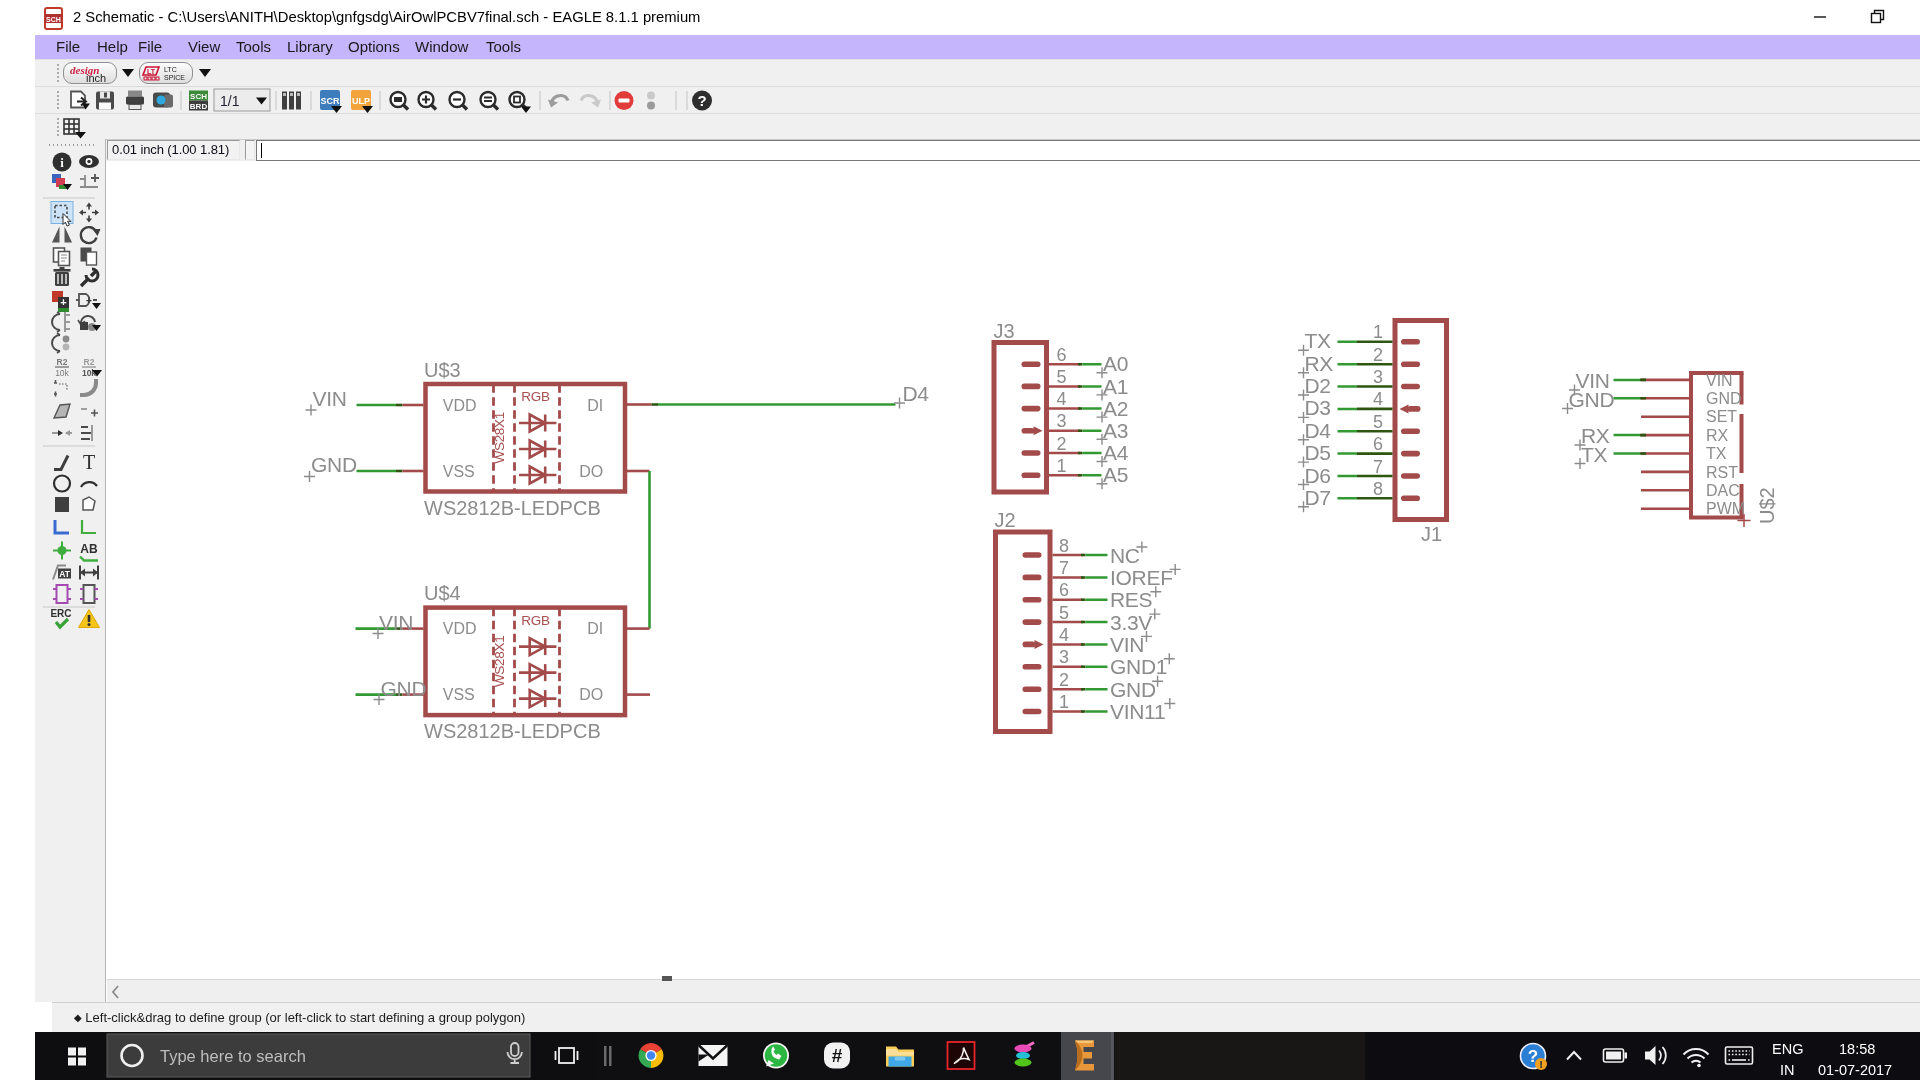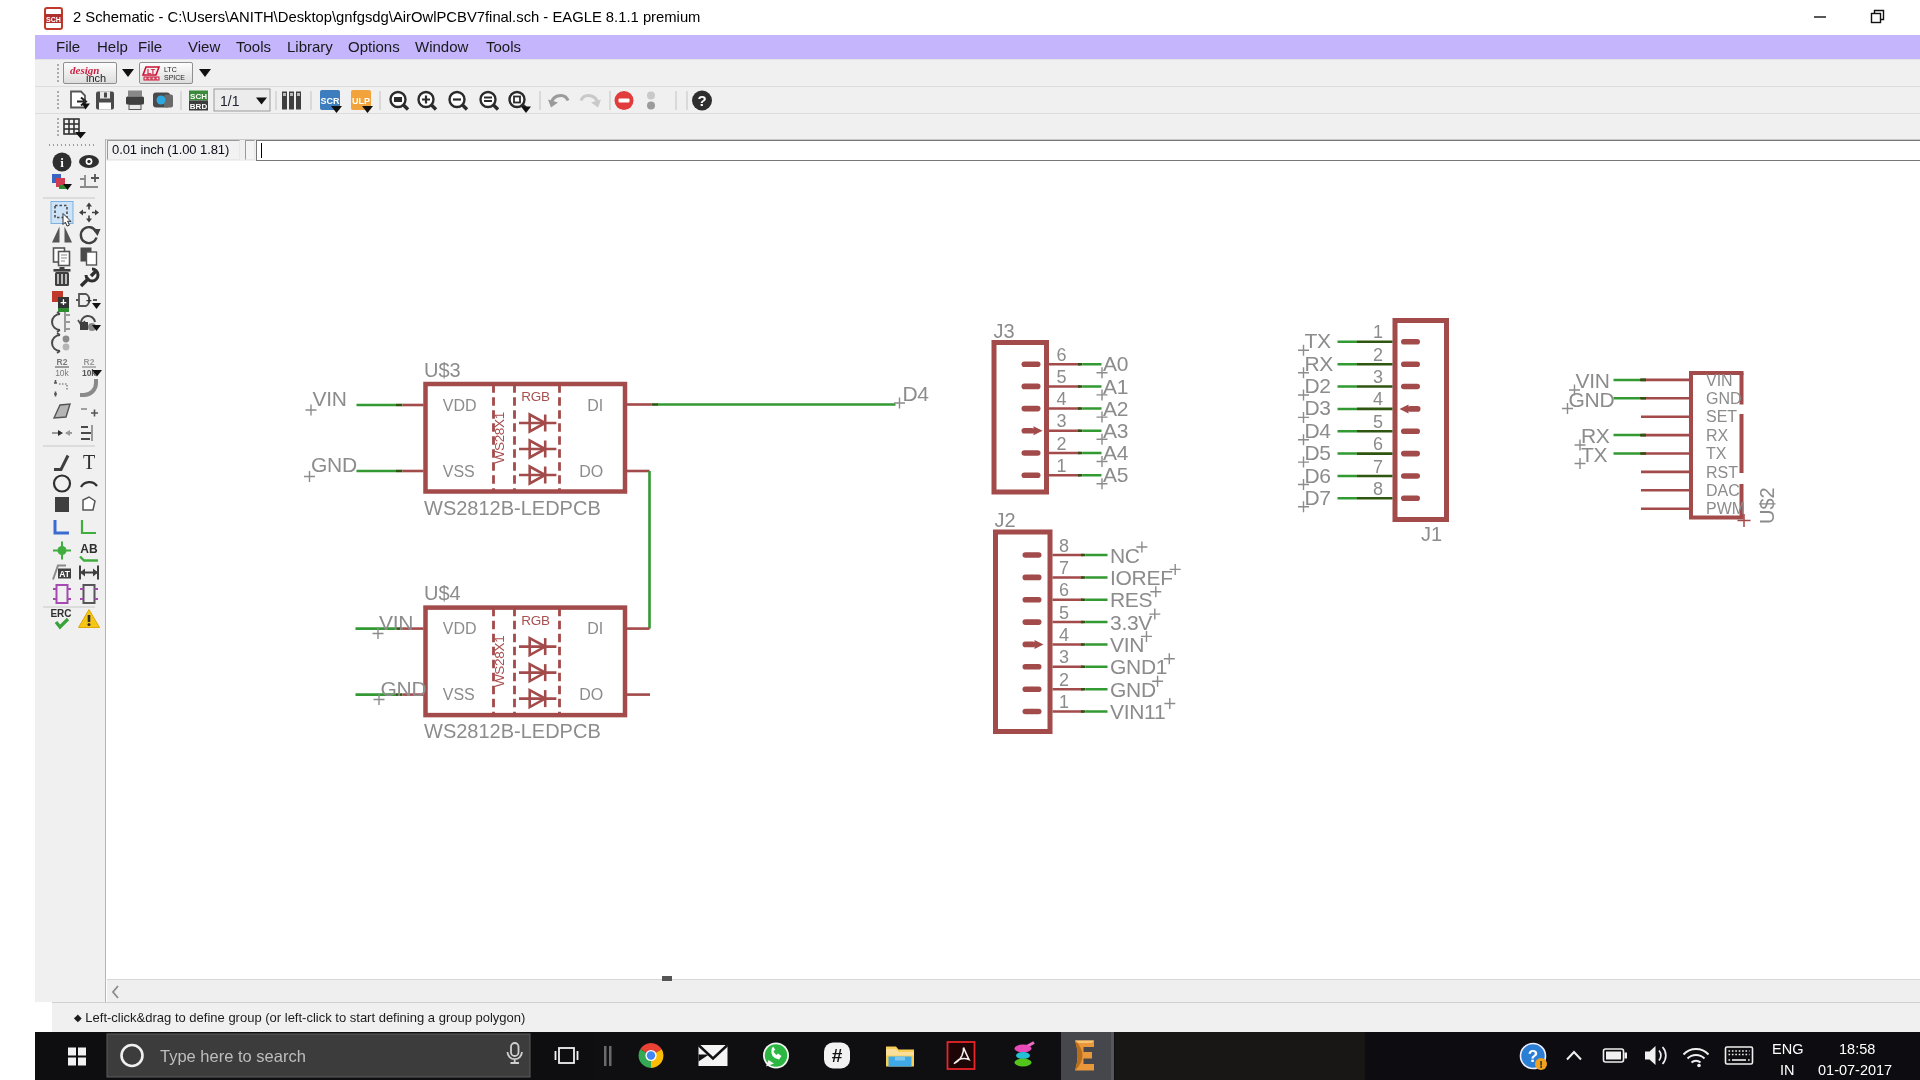--- a/index.html
+++ b/index.html
@@ -18,21 +18,21 @@
   .menuitem { position:absolute; top:3px; font-size:15px; color:#1a1a1a; }
 
   
   #tb1 { position:absolute; left:0; top:59px; width:1920px; height:27px; background:#f0f0f0; border-top:1px solid #e3e3e3;}
   #tb2 { position:absolute; left:0; top:86px; width:1920px; height:27px; background:#f0f0f0; border-top:1px solid #dcdcdc;}
   #tb3 { position:absolute; left:0; top:113px; width:1920px; height:26px; background:#f0f0f0; border-top:1px solid #dcdcdc;}
   #coordrow { position:absolute; left:0; top:139px; width:1920px; height:22px; background:#f0f0f0; border-top:1px solid #c9c9c9;}
   .handle { position:absolute; width:4px; background-image:radial-gradient(circle at 2px 2px, #ababab 1px, transparent 1.4px); background-size:4px 4px; }
 
   
-  .btn1 { position:absolute; top:2px; height:22px; background:linear-gradient(#fdfdfd,#dddddd); border:1px solid #8f8f8f; border-radius:2px; }
+  .btn1 { position:absolute; top:2px; height:22px; background:linear-gradient(#fdfdfd,#dddddd); border:1px solid #8f8f8f; border-radius:9px; }
   .dd { position:absolute; width:0; height:0; border-left:6px solid transparent; border-right:6px solid transparent; border-top:8px solid #111; }
 
   
   #sidebar { position:absolute; left:0; top:139px; width:71px; height:863px; background:#f0f0f0; border-right:1px solid #b5b5b5; }
 
   
   #canvas { position:absolute; left:72px; top:161px; width:1832px; height:818px; background:#ffffff; }
   #vscroll { position:absolute; left:1904px; top:161px; width:16px; height:818px; background:#f0f0f0; border-left:1px solid #cfcfcf; }
   #hscroll { position:absolute; left:72px; top:979px; width:1832px; height:23px; background:#efefef; border-top:1px solid #d6d6d6; }
   #statusbar { position:absolute; left:17px; top:1002px; width:1920px; height:30px; background:#f0f0f0; border-top:1px solid #d0d0d0; }

